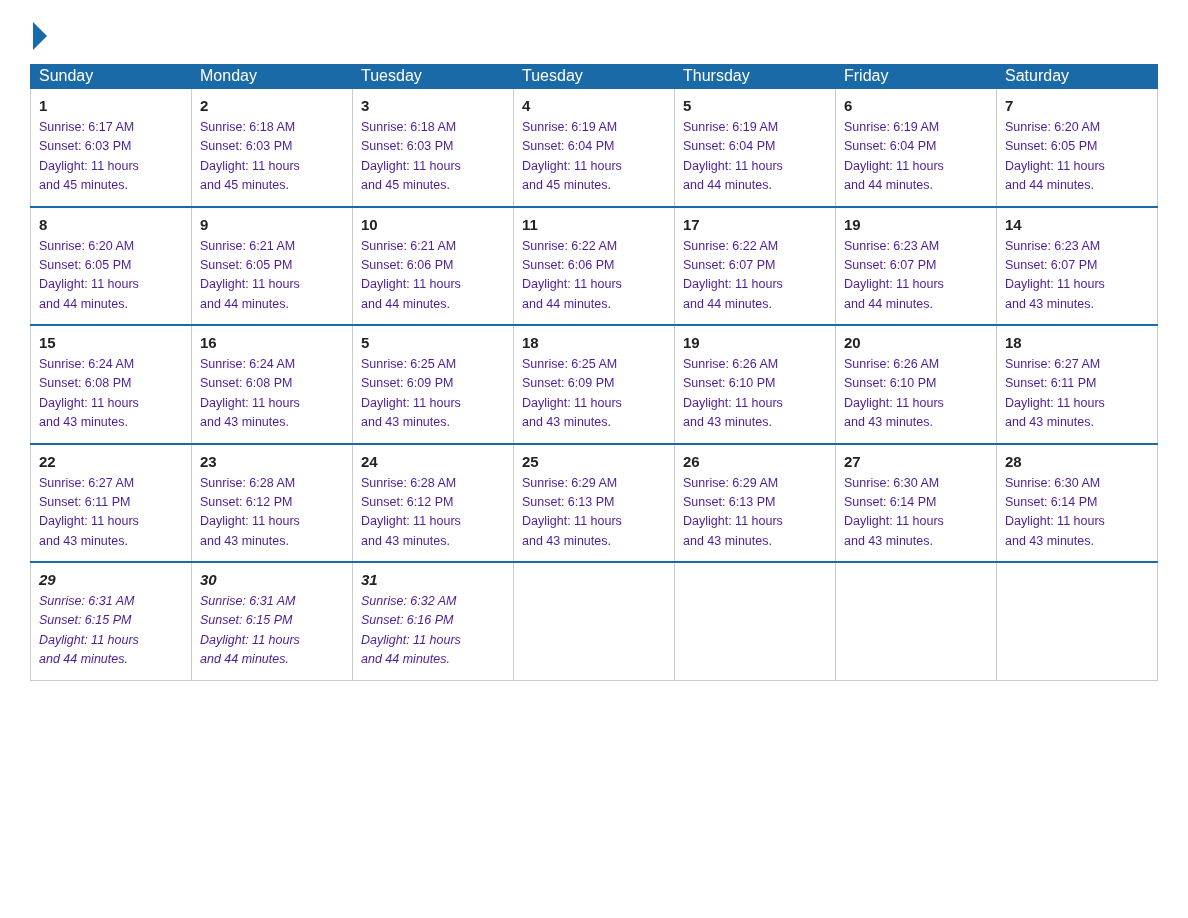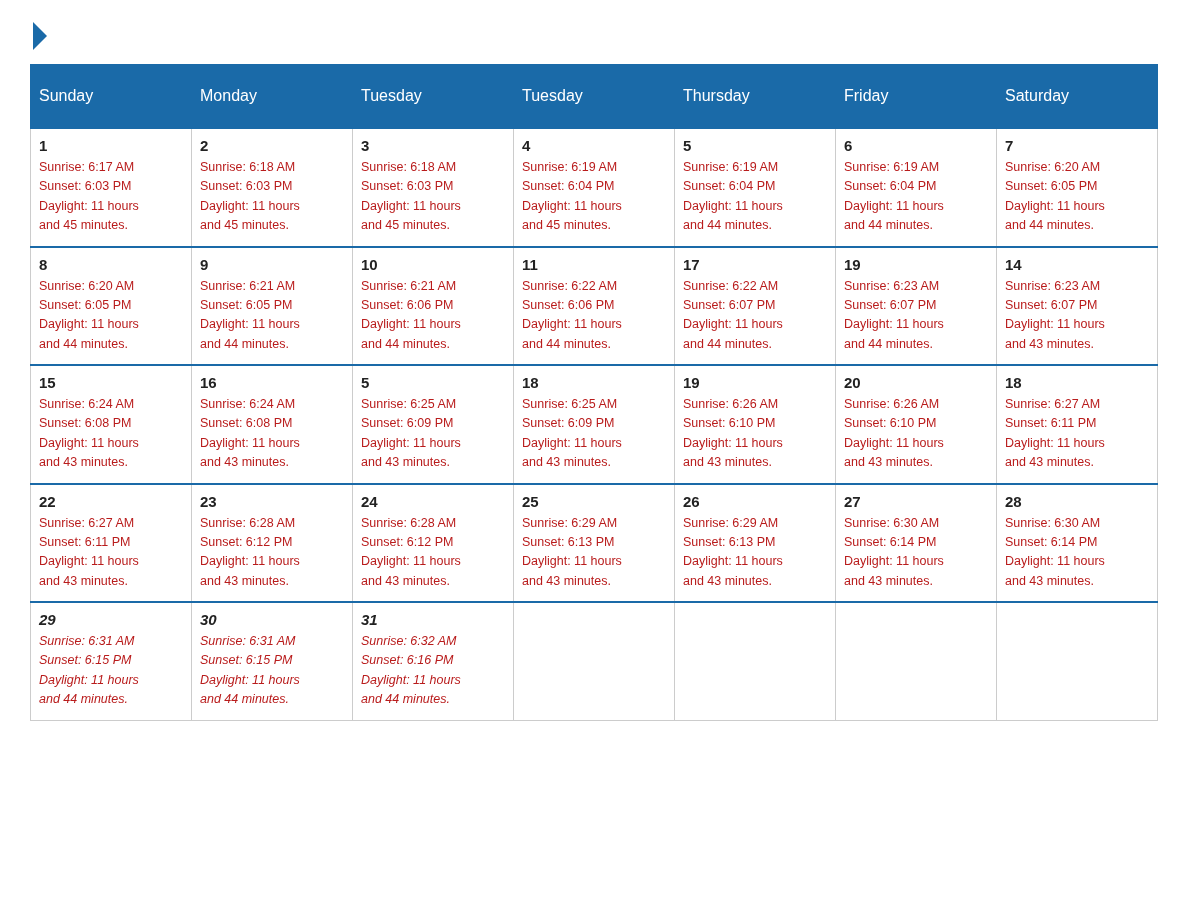--- a/index.html
+++ b/index.html
@@ -62,21 +62,21 @@
       margin-top: 4px;
     }
     table {
       width: 100%;
       border-collapse: collapse;
       table-layout: fixed;
     }
     th {
       background: #1a6aa8;
       color: #fff;
-      padding: 22px 8px;
+      padding: 2px 8px;
       font-size: 16px;
       font-weight: normal;
       text-align: left;
       border: 1px solid #1a6aa8;
     }
     td {
       vertical-align: top;
       padding: 8px 8px 10px 8px;
       border: 1px solid #ccc;
       border-top: 2px solid #1a6aa8;
@@ -87,21 +87,21 @@
     .day-num {
       font-size: 15px;
       font-weight: bold;
       color: #222;
       display: block;
       margin-bottom: 4px;
     }
     .day-info {
       font-size: 12.5px;
       line-height: 1.55;
-      color: #b91c1c;
+      color: #4c1d95;
     }
     td.empty {
       border-top: 2px solid #1a6aa8;
       background: #fff;
     }
     tr:last-child td {
       height: 110px;
       font-style: italic;
     }
   </style>

